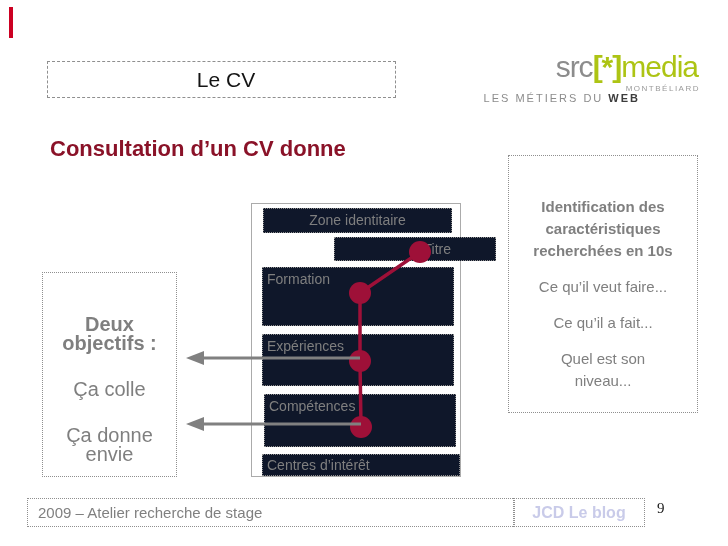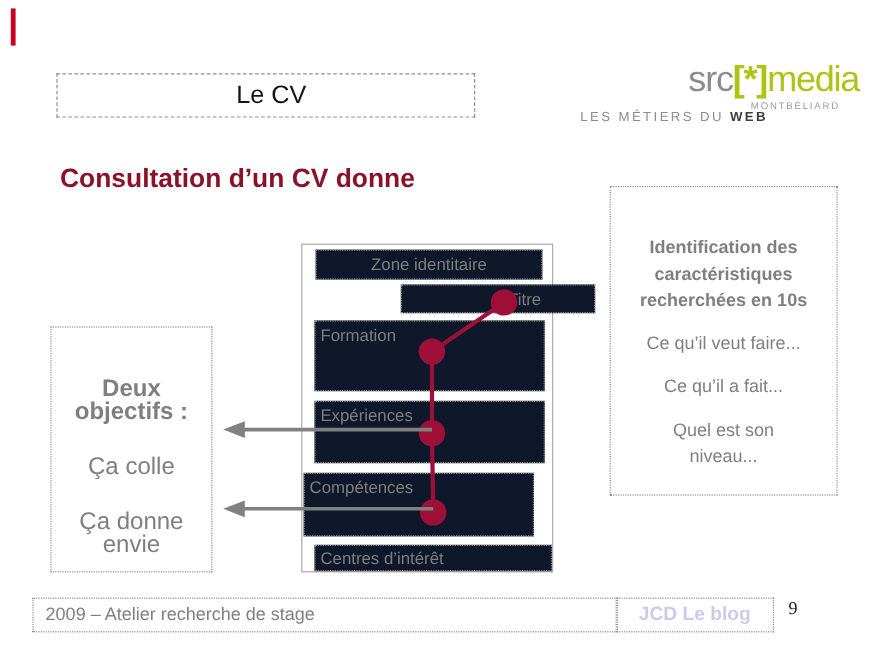--- a/index.html
+++ b/index.html
@@ -9,38 +9,38 @@
   }
   .accent-bar { position:absolute; left:9px; top:7px; width:4px; height:31px; background:#cc0022; }
 
   .title-box {
     position:absolute; left:47px; top:61px; width:338px; height:35px;
     border:1px dashed #8f8f8f; line-height:35px; padding-left:9px;
     font-size:21px; color:#141414;text-align:center;
   }
 
   
-  .logo-main { position:absolute; top:50px; right:12px; font-size:30px; letter-spacing:-1px; white-space:nowrap; }
+  .logo-main { position:absolute; top:50px; right:30px; font-size:30px; letter-spacing:-1px; white-space:nowrap; }
   .logo-gray { color:#8c8c8c; }
   .logo-green { color:#adc414; }
   .logo-bracket { color:#adc414; font-weight:bold; }
   .logo-city { position:absolute; top:84px; right:28px; font-size:8px; letter-spacing:1.5px; color:#9a9a9a; }
   .logo-tagline { position:absolute; top:92px; right:88px; font-size:11px; letter-spacing:2px; color:#8c8c8c; white-space:nowrap; }
   .logo-tagline b { color:#3c3c3c; }
 
   .heading { position:absolute; left:50px; top:136px; font-size:22px; font-weight:bold; color:#8a1228; }
 
   
   .diagram-outer { position:absolute; left:251px; top:203px; width:208px; height:272px; border:1px solid #ababab; }
   .dbox { position:absolute; border:1px dotted #8f8f8f; color:#7f7f7f; font-size:14px; background:#0f172a; }
   .dbox-zone   { left:11px; top:4px;   width:187px; height:23px; text-align:center; line-height:23px; }
   .dbox-titre  { left:82px; top:33px;  width:116px; height:22px; text-align:right; line-height:22px; padding-right:44px; box-sizing:content-box; }
   .dbox-form   { left:10px; top:63px;  width:190px; height:57px; padding:3px 0 0 4px; box-sizing:border-box; width:192px; height:59px; }
   .dbox-exp    { left:10px; top:130px; width:192px; height:52px; padding:3px 0 0 4px; box-sizing:border-box; }
-  .dbox-comp   { left:1px; top:190px; width:192px; height:53px; padding:3px 0 0 4px; box-sizing:border-box; }
+  .dbox-comp   { left:12px; top:190px; width:192px; height:53px; padding:3px 0 0 4px; box-sizing:border-box; }
   .dbox-centres{ left:10px; top:250px; width:192px; height:20px; line-height:20px; padding-left:4px; box-sizing:content-box; }
 
   .overlay { position:absolute; left:0; top:0; width:728px; height:546px; pointer-events:none; z-index:5; }
 
   
   .note { position:absolute; border:1px dotted #8f8f8f; color:#7f7f7f; text-align:center; box-sizing:border-box; }
   .left-note  { left:42px; top:272px; width:135px; height:205px; font-size:20px; padding-top:42px; }
   .right-note { left:508px; top:155px; width:190px; height:258px; font-size:15px; padding-top:40px; }
   .note-heading { font-weight:bold; }
   .left-note .note-heading { max-width:96px; margin:0 auto 16px auto; line-height:19px; }

